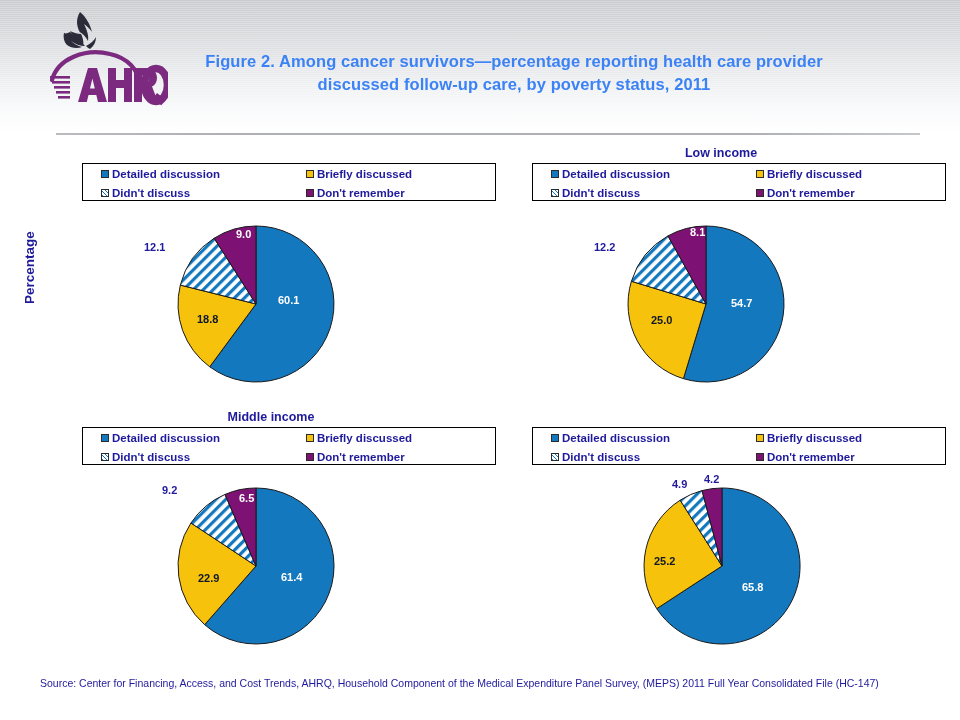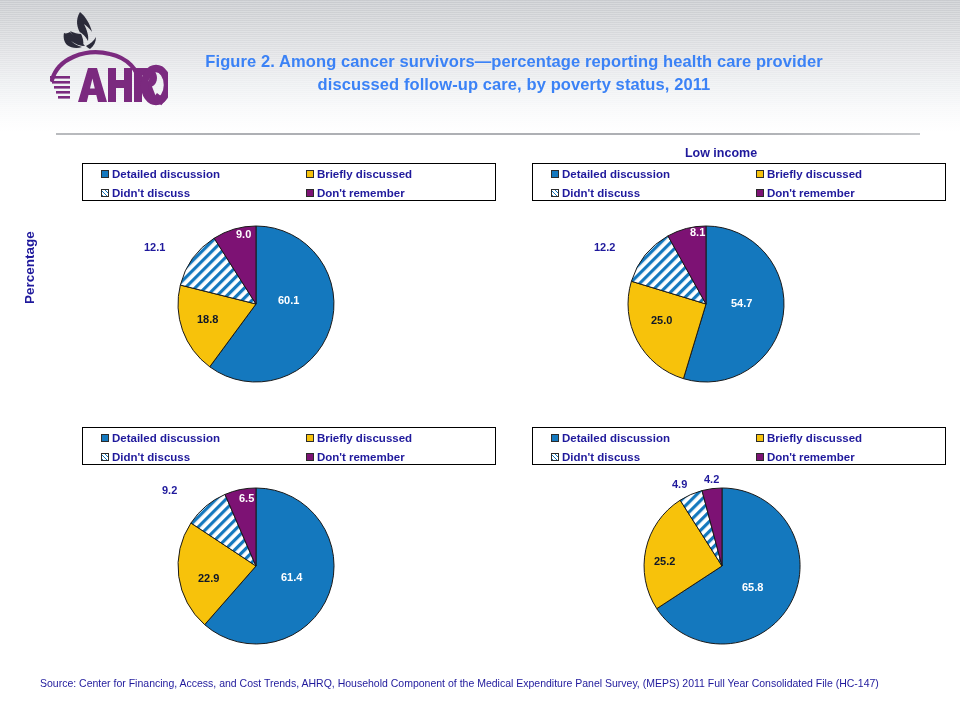--- a/index.html
+++ b/index.html
@@ -295,20 +295,21 @@
       </g>
     </svg>
     <div class="slice-label lbl-in" style="left:115px; top:83px;">54.7</div>
     <div class="slice-label lbl-dark" style="left:35px; top:100px;">25.0</div>
     <div class="slice-label lbl-out" style="left:-22px; top:27px;">12.2</div>
     <div class="slice-label lbl-in" style="left:74px; top:12px;">8.1</div>
   </div>
 </div>
 
 <div class="panel" style="left:82px; top:410px; width:378px; height:250px;">
+  <div class="panel-title">Middle income</div>
 
   <div class="legend-box">
     <div class="legend-item">
       <span class="swatch sw-blue"></span>
       <span>Detailed discussion</span>
     </div>
     <div class="legend-item">
       <span class="swatch sw-yellow"></span>
       <span>Briefly discussed</span>
     </div>

